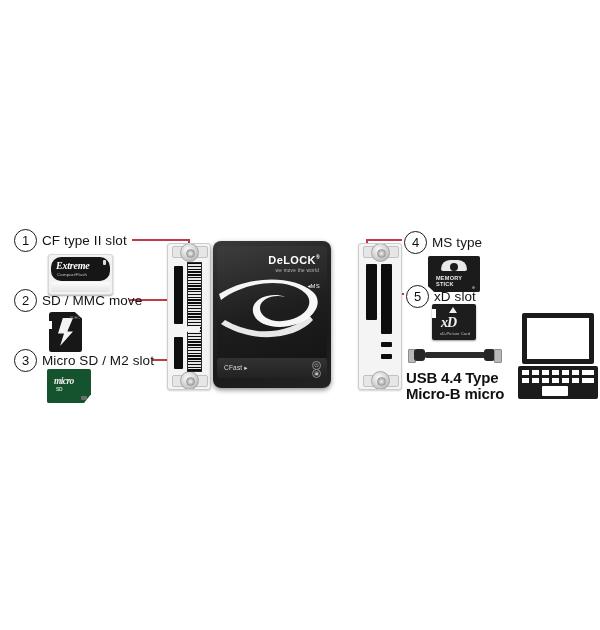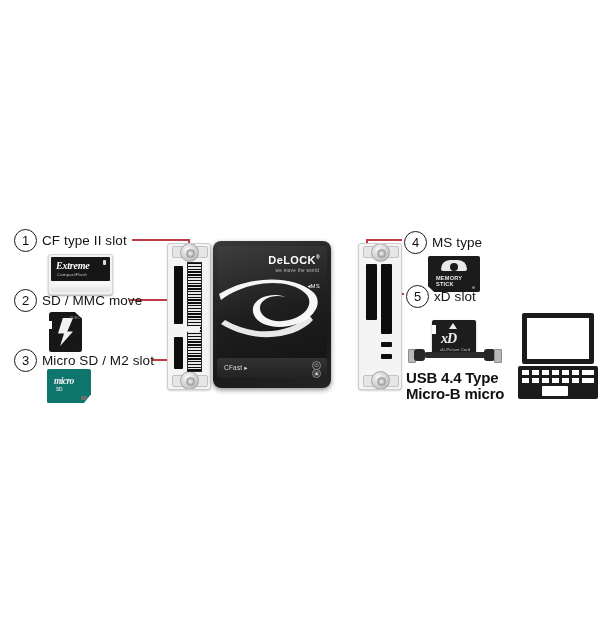--- a/index.html
+++ b/index.html
@@ -29,21 +29,21 @@
   .lead-v{width:1.6px;}
 
   
   .cf-outer{
     width:63px;height:39px;border-radius:3px;background:#f2f2f2;
     box-shadow:0 1px 2px rgba(0,0,0,.35);overflow:hidden;
     border:1px solid #d8d8d8;
   }
   .cf-top{
     position:absolute;left:2px;top:2px;width:59px;height:24px;
-    background:#161616;border-radius:1px;
+    background:#161616;border-radius:10px;
   }
   .cf-brand{
     position:absolute;left:5px;top:3px;color:#fff;font-style:italic;
     font-weight:bold;font-size:10px;letter-spacing:-0.2px;
     font-family:"Liberation Serif",serif;
   }
   .cf-sub{
     position:absolute;left:6px;top:15px;color:#c9c9c9;font-size:4.3px;
     letter-spacing:0.2px;
   }
@@ -69,21 +69,21 @@
   }
   .sd-tag{
     position:absolute;right:2px;top:4px;color:#9a9a9a;font-size:3.6px;
   }
   .sd-notch{
     position:absolute;left:0;top:9px;width:3px;height:8px;background:#fff;
   }
 
   
   .msd-outer{
-    width:44px;height:34px;background:#0f766e;border-radius:2px;
+    width:44px;height:34px;background:#14532d;border-radius:2px;
     box-shadow:0 1px 2px rgba(0,0,0,.4);overflow:hidden;
     clip-path:polygon(0 0,100% 0,100% 74%,84% 100%,0 100%);
   }
   .msd-logo{
     position:absolute;left:7px;top:7px;color:#efefef;font-size:9.5px;
     font-weight:bold;font-style:italic;letter-spacing:-0.6px;
     font-family:"Liberation Serif",serif;
   }
   .msd-sub{
     position:absolute;left:9px;top:17px;color:#cfcfcf;font-size:5px;
@@ -337,21 +337,21 @@
     <div class="ms-glyph"></div>
     <div class="ms-text">MEMORY STICK</div>
     <div class="ms-dot"></div>
   </div>
 
   <div class="callout abs" style="left:406px;top:285px;">
     <div class="num-circle">5</div>
     <div class="callout-label">xD slot</div>
   </div>
 
-  <div class="xd-outer abs" style="left:432px;top:320px;text-align:right;">
+  <div class="xd-outer abs" style="left:432px;top:304px;text-align:right;">
     <div class="xd-notch"></div>
     <div class="xd-tri"></div>
     <div class="xd-logo">xD</div>
     <div class="xd-sub">xD-Picture Card</div>
   </div>
 
   <div class="usb-wrap abs" style="left:408px;top:345px;width:100px;height:22px;">
     <div class="usb-metal" style="left:0px;top:4px;"></div>
     <div class="usb-boot" style="left:6px;top:4px;"></div>
     <div class="usb-wire" style="left:16px;top:7px;width:64px;"></div>

